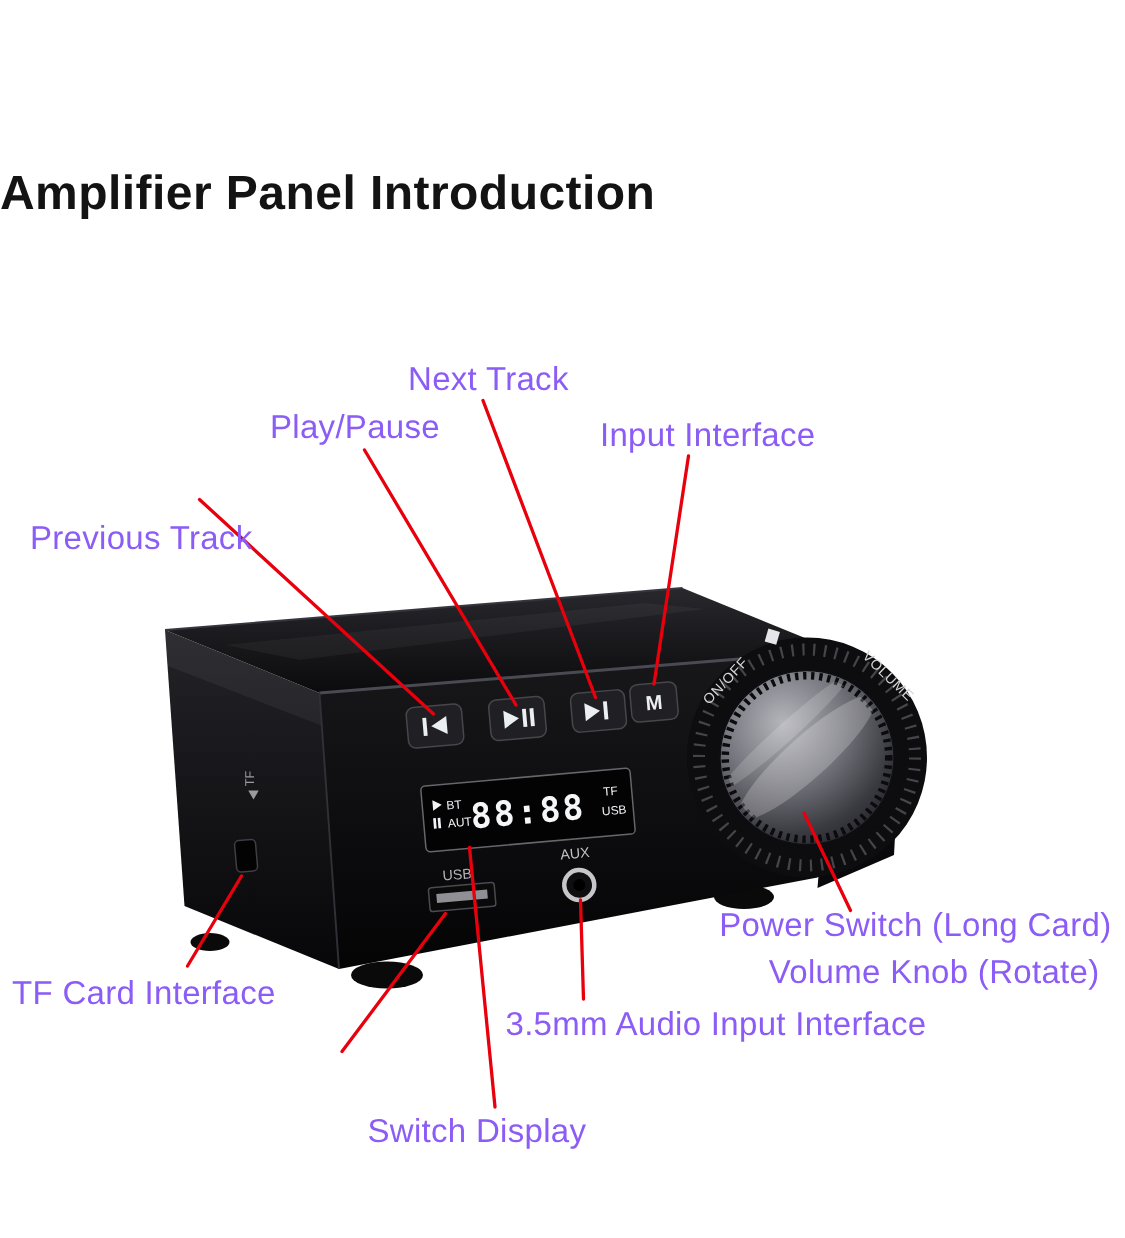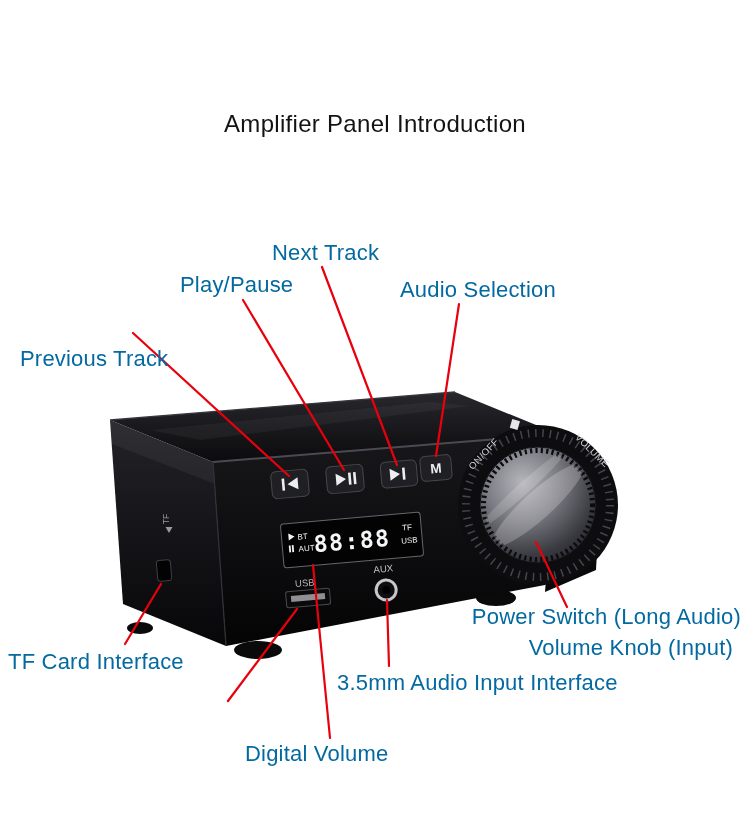--- a/index.html
+++ b/index.html
@@ -1,25 +1,25 @@
 <!DOCTYPE html>
 <html><head>
 <meta charset="utf-8">
 <style>
   * { margin:0; padding:0; box-sizing:border-box; }
   html,body { background:#ffffff; }
   body { width:750px; height:825px; font-family:"Liberation Sans",sans-serif; }
   .canvas { position:relative; width:750px; height:825px; background:#ffffff; overflow:hidden; }
   .title {
     position:absolute; top:110px; left:0; width:100%;
-    text-align:center; font-size:24px; font-weight:400; color:#131313; letter-spacing:.3px;
+    text-align:left; font-size:32px; font-weight:700; color:#131313; letter-spacing:.3px;
   }
   .scene { position:absolute; left:0; top:0; width:750px; height:825px; }
   .callout {
-    position:absolute; font-size:22px; color:#0369a1; white-space:nowrap; letter-spacing:.2px;
+    position:absolute; font-size:22px; color:#8b5cf6; white-space:nowrap; letter-spacing:.2px;
   }
   svg text { font-family:"Liberation Sans",sans-serif; }
   svg text.seg { font-family:"DejaVu Sans Mono","Liberation Mono",monospace; }
 </style>
 </head>
 <body>
 
 <div class="canvas">
 
   <h1 class="title">Amplifier Panel Introduction</h1>
@@ -145,21 +145,21 @@
       <line stroke="#e8000d" x1="125" y1="644" x2="161" y2="584"></line>
       <line stroke="#e8000d" x1="228" y1="701" x2="297" y2="609"></line>
       <line stroke="#e8000d" x1="330" y1="738" x2="313" y2="565"></line>
       <line stroke="#e8000d" x1="389" y1="666" x2="387" y2="600"></line>
       <line stroke="#e8000d" x1="536" y1="542" x2="567" y2="607"></line>
     </g>
   </svg>
 
   <div class="callout" style="left:272px; top:240px;">Next Track</div>
   <div class="callout" style="left:180px; top:272px;">Play/Pause</div>
-  <div class="callout" style="left:400px; top:277px;">Audio Selection</div>
+  <div class="callout" style="left:400px; top:277px;">Input Interface</div>
   <div class="callout" style="left:20px; top:306px;margin-top:40px;">Previous Track</div>
-  <div class="callout" style="right:9px; top:604px;">Power Switch (Long Audio)</div>
-  <div class="callout" style="right:17px; top:635px;">Volume Knob (Input)</div>
+  <div class="callout" style="right:9px; top:604px;">Power Switch (Long Card)</div>
+  <div class="callout" style="right:17px; top:635px;">Volume Knob (Rotate)</div>
   <div class="callout" style="left:337px; top:670px;">3.5mm Audio Input Interface</div>
   <div class="callout" style="left:8px; top:649px;">TF Card Interface</div>
-  <div class="callout" style="left:245px; top:741px;">Digital Volume</div>
+  <div class="callout" style="left:245px; top:741px;">Switch Display</div>
 
 </div>
 
 </body></html>

